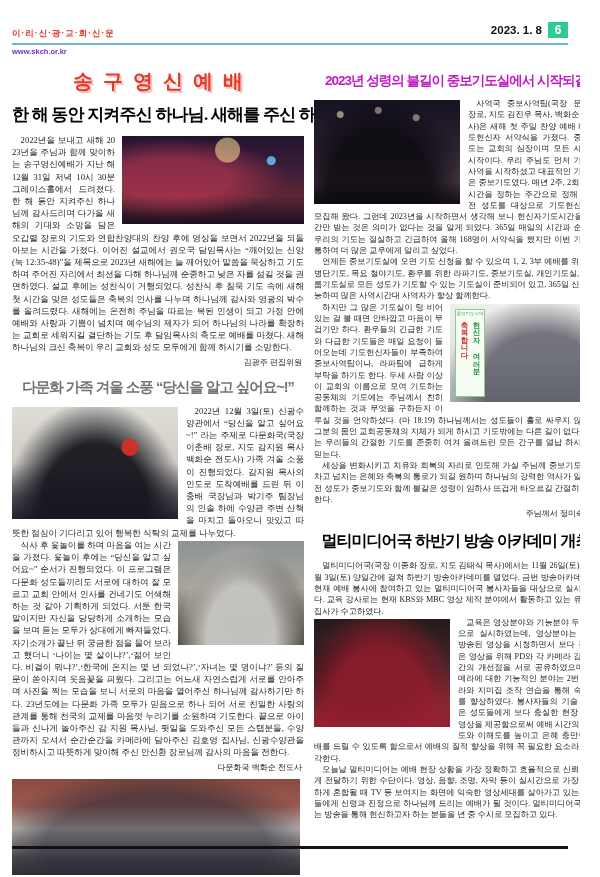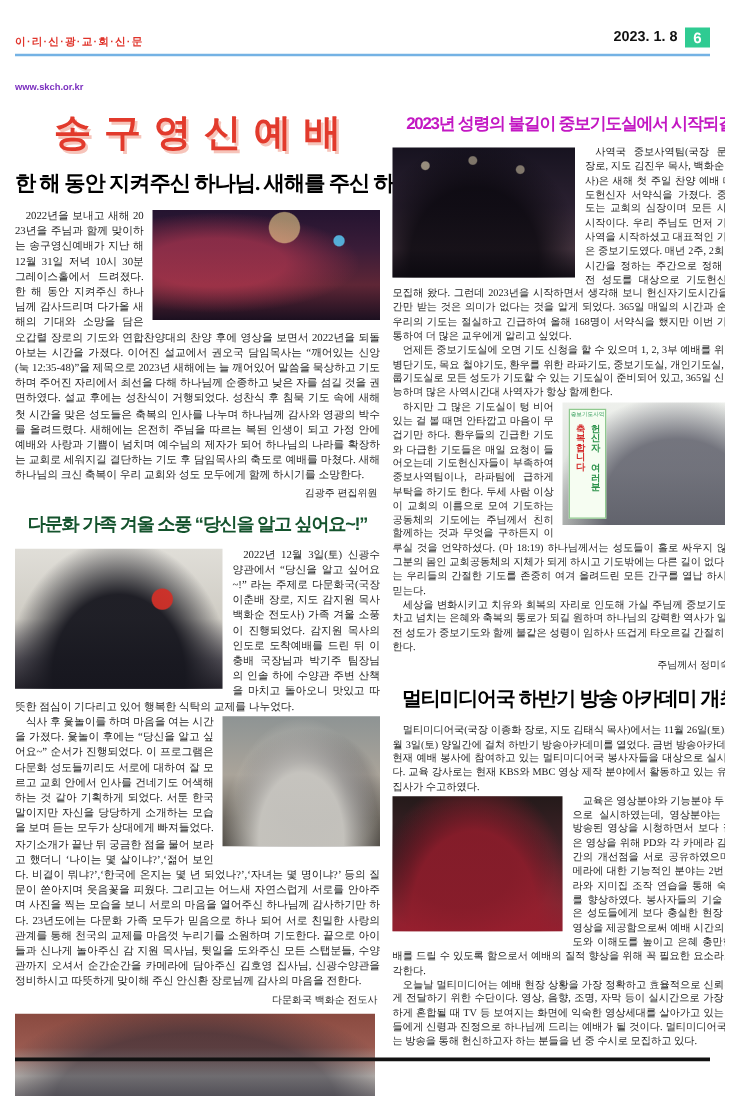--- a/index.html
+++ b/index.html
@@ -22,41 +22,41 @@
   }
   .date { font-family:"Liberation Sans",sans-serif; font-weight:bold; font-size:11.5px; color:#111; }
   .page-badge {
     display:inline-block; background:#2fcb92; color:#fff; min-width:20px; height:16px;
     text-align:center; font-family:"Liberation Sans",sans-serif;
     font-weight:bold; font-size:12px; line-height:16px;
   }
   .header-rule { border-top:2px solid #74b2e4; margin-top:3px; }
   .website {
     color:#7b2fbf; font-family:"Liberation Sans",sans-serif;
-    font-weight:bold; font-size:7.5px; margin-top:20px;
+    font-weight:bold; font-size:7.5px; margin-top:2px;
   }
 
   
   .cols { display:flex; gap:10px; }
   .col-left  { width:292px; flex:0 0 292px; }
   .col-right { width:284px; flex:0 0 284px; }
 
   
   .a1-title {
     text-align:center; color:#e23a2c; font-family:Liberation Sans, sans-serif;
-    font-weight:900; font-size:30px; letter-spacing:10px; padding-left:10px;
+    font-weight:900; font-size:20px; letter-spacing:10px; padding-left:10px;
     text-shadow:2px 2px 0 #f6c4ba; margin:2px 0 8px 0; white-space:nowrap;
   }
   .a1-sub {
     text-align:center; font-family:Liberation Serif, serif;
     font-weight:bold; font-size:17px; letter-spacing:-0.8px;
     color:#000; margin-bottom:8px; white-space:nowrap;
   }
   .a2-title {
-    text-align:center; color:#14532d; font-family:"Liberation Sans",sans-serif;
+    text-align:center; color:#737373; font-family:"Liberation Sans",sans-serif;
     font-weight:800; font-size:14.5px; letter-spacing:-1px;
     margin:10px 0 8px 0; white-space:nowrap;
   }
   .a3-title {
     text-align:center; color:#c318c3; font-family:"Liberation Sans",sans-serif;
     font-weight:700; font-size:13.5px; letter-spacing:-1px;
     margin:6px 0 8px 0; white-space:nowrap;
   }
   .a4-title {
     text-align:center; color:#000000; font-family:"Liberation Sans",sans-serif;

